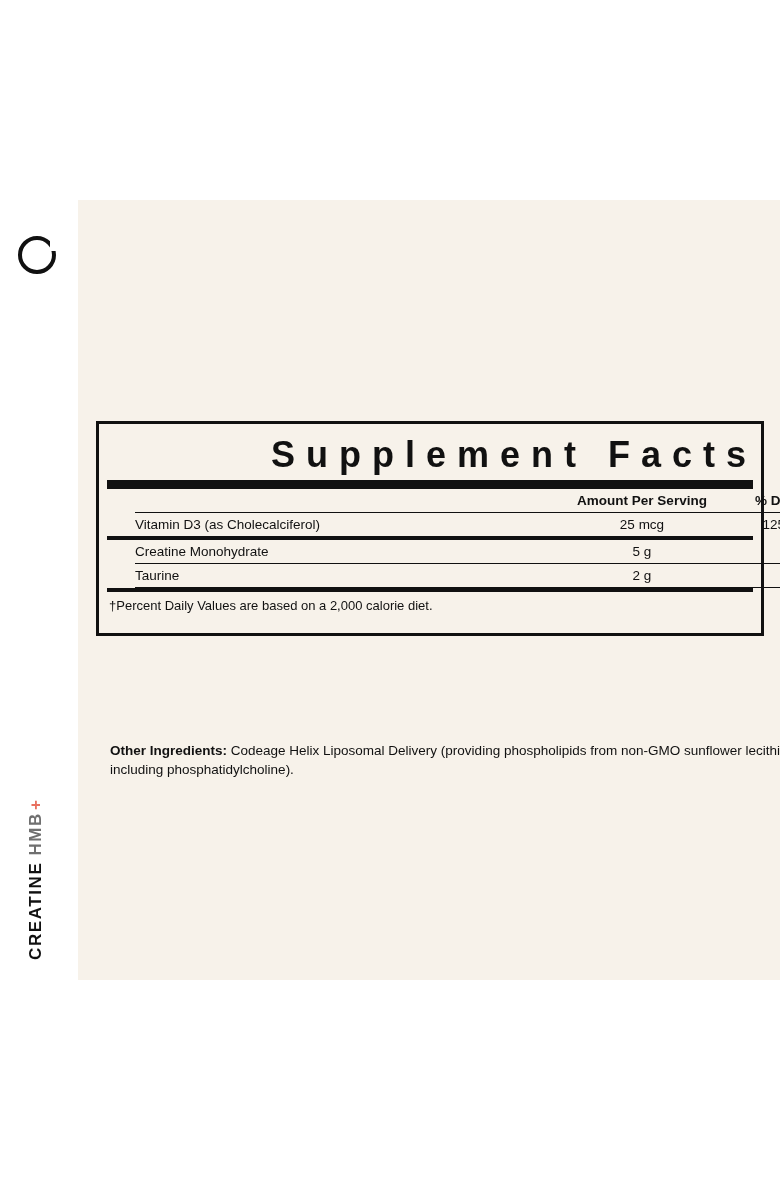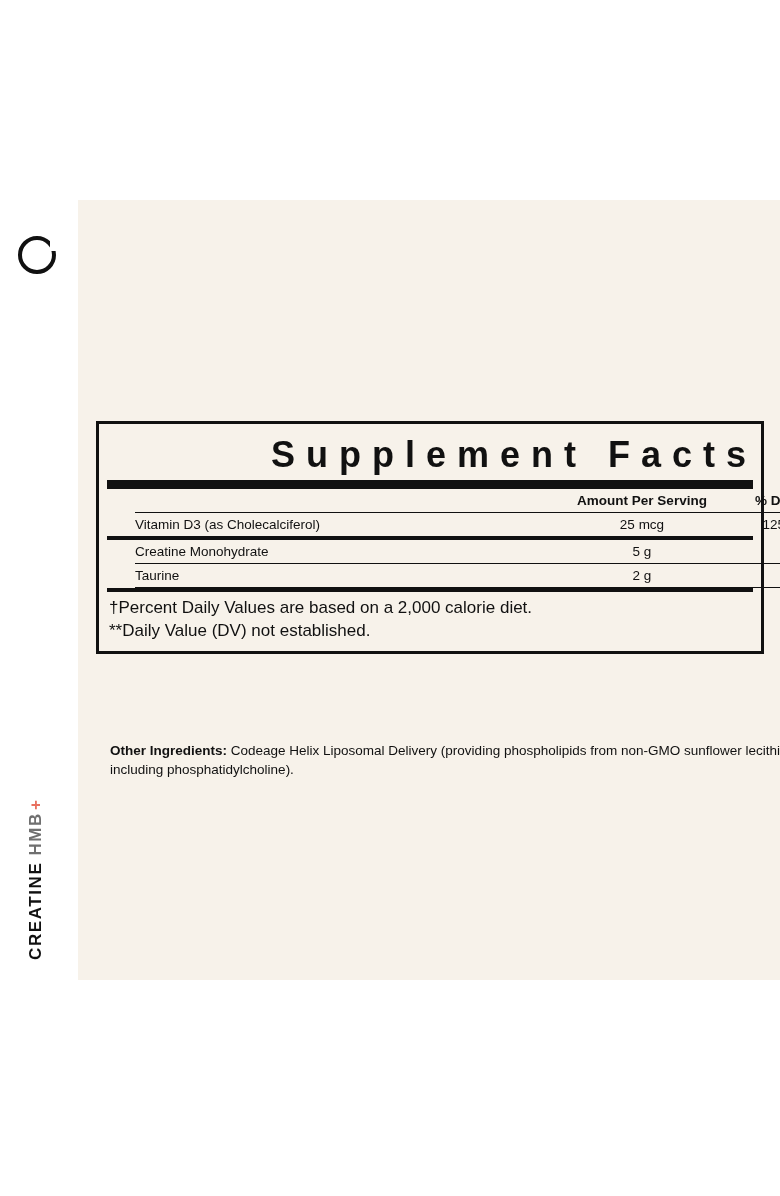--- a/index.html
+++ b/index.html
@@ -132,22 +132,22 @@
   .hdr .c-amt { text-align: center; }
   .hdr .c-dv { text-align: right; }
   .row-sep td {
     border-bottom: 1px solid #111111;
   }
   .sub-line {
     display: block;
     padding-left: 18px;
   }
   .footnotes {
-    font-size: 17px;
-    padding: 5px 10px 8px 10px;
+    font-size: 13px;
+    padding: 5px 10px 18px 10px;
     line-height: 1.35;
   }
 
   
   #other-ingredients {
     position: absolute;
     left: 90px;
     top: 742px;
     width: 684px;
     font-size: 13.5px;
@@ -212,19 +212,18 @@
       <td class="c-amt">2 g</td>
       <td class="c-dv">**</td>
     </tr>
   </tbody>
     </table>
 
   <div class="rule-med"></div>
 
   <div class="footnotes">
     <div>†Percent Daily Values are based on a 2,000 calorie diet.</div>
-    <div>**Daily Value (DV) not established.</div>
   </div>
 </div>
 
 <div id="other-ingredients">
   <b>Other Ingredients:</b><span> Codeage Helix Liposomal Delivery (providing phospholipids from non-GMO sunflower lecithin, including phosphatidylcholine).</span>
 </div>
 
 </body></html>

